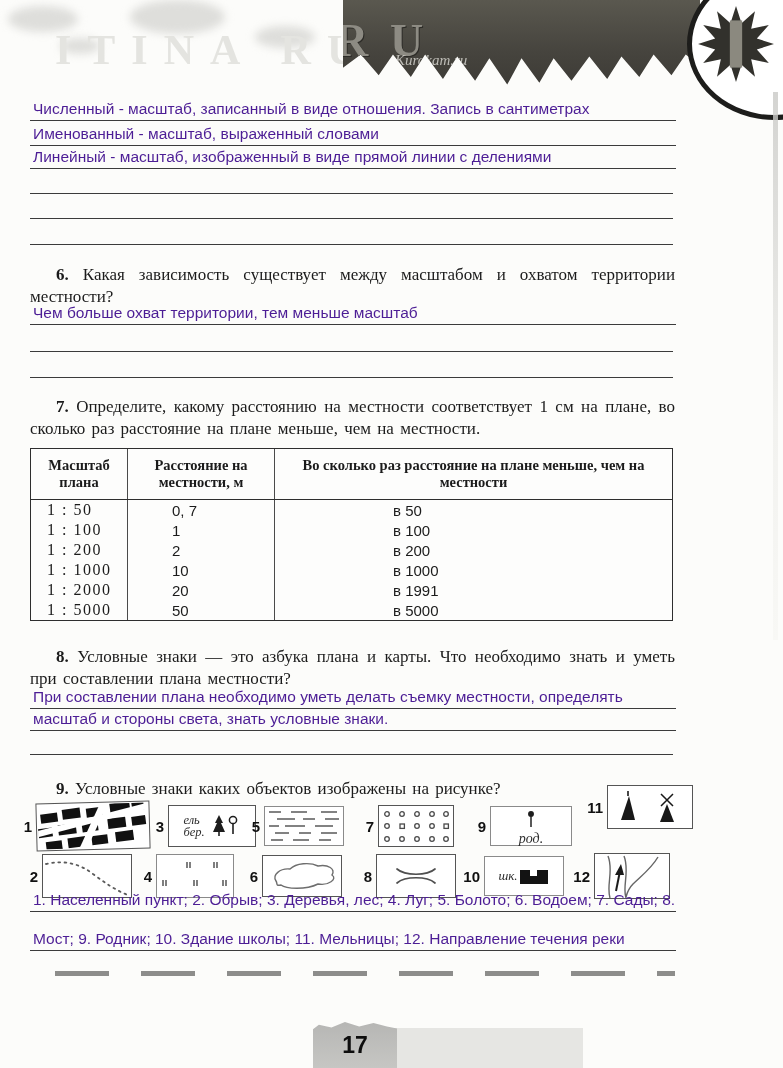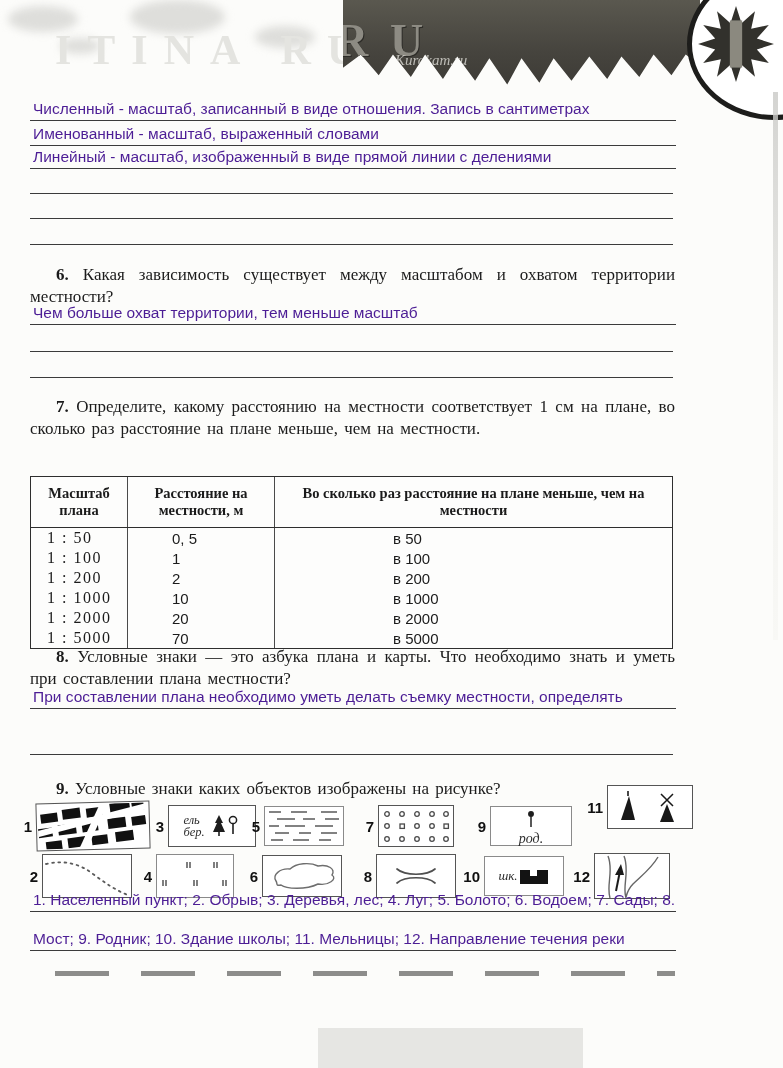--- a/index.html
+++ b/index.html
@@ -26,21 +26,21 @@
   
   .q{position:absolute;left:30px;width:645px;font-size:17px;line-height:21.5px;
      text-align:justify;text-indent:26px;word-spacing:2px;}
   .q b{font-weight:bold;}
   .hand{font-family:"Liberation Sans",sans-serif;color:#4c1d95;}
   .rule{position:absolute;left:30px;width:643px;height:21px;
         border-bottom:1.6px solid #3b3b3b;}
   .rule .hand,.rule.hand{font-size:15.5px;line-height:20px;padding-left:3px;display:block;
         white-space:nowrap;overflow:hidden;}
   
-  .tbl{position:absolute;left:30px;top:448px;width:641px;border:1.8px solid #2e2e2e;background:#fdfdfc;margin-top:28px;}
+  .tbl{position:absolute;left:30px;top:448px;width:641px;border:1.8px solid #2e2e2e;background:#fdfdfc;}
   .trow{display:grid;grid-template-columns:97px 147px 1fr;}
   .trow.head{height:50px;border-bottom:1.8px solid #2e2e2e;}
   .hcell{display:flex;align-items:center;justify-content:center;text-align:center;
          font-weight:bold;font-size:14.5px;line-height:17px;padding:2px 8px;
          border-right:1.4px solid #4a4a4a;}
   .hcell:last-child{border-right:none;}
   .trow.body{height:20px;}
   .bcell{display:flex;align-items:center;border-right:1.4px solid #4a4a4a;
          font-size:16px;}
   .bcell:last-child{border-right:none;}
@@ -111,55 +111,56 @@
   </div>
 
   <div class="tbl">
     <div class="trow head">
       <div class="hcell">Масштаб плана</div>
       <div class="hcell">Расстояние на местности, м</div>
       <div class="hcell">Во сколько раз расстояние на плане меньше, чем на местности</div>
     </div>
     <div class="trow body">
       <div class="bcell scale">1 : 50</div>
-      <div class="bcell dist">0, 5</div>
+      <div class="bcell dist">0, 7</div>
       <div class="bcell ratio">в 50</div>
     </div>
     <div class="trow body">
       <div class="bcell scale">1 : 100</div>
       <div class="bcell dist">1</div>
       <div class="bcell ratio">в 100</div>
     </div>
     <div class="trow body">
       <div class="bcell scale">1 : 200</div>
       <div class="bcell dist">2</div>
       <div class="bcell ratio">в 200</div>
     </div>
     <div class="trow body">
       <div class="bcell scale">1 : 1000</div>
       <div class="bcell dist">10</div>
       <div class="bcell ratio">в 1000</div>
     </div>
     <div class="trow body">
       <div class="bcell scale">1 : 2000</div>
       <div class="bcell dist">20</div>
-      <div class="bcell ratio">в 2000</div>
+      <div class="bcell ratio">в 1991</div>
     </div>
     <div class="trow body">
       <div class="bcell scale">1 : 5000</div>
-      <div class="bcell dist">70</div>
+      <div class="bcell dist">50</div>
       <div class="bcell ratio">в 5000</div>
     </div>
   </div>
 
   <div class="q" style="top:646px;">
     <b>8.</b>
     <span>Условные знаки — это азбука плана и карты. Что необходимо знать и уметь при составлении плана местности?</span>
   </div>
   <div class="rule hand" style="top:687px;">При составлении плана необходимо уметь делать съемку местности, определять</div>
+  <div class="rule hand" style="top:709px;">масштаб и стороны света, знать условные знаки.</div>
   <div class="rule" style="top:733px;"></div>
 
   <div class="q" style="top:778px;">
     <b>9.</b>
     <span>Условные знаки каких объектов изображены на рисунке?</span>
   </div>
 
   <div class="sgroup" style="left:14px;top:802px;">
     <span class="snum">1</span>
     <div class="sbox" style="width:114px;height:48px;transform:rotate(-1.5deg);">
@@ -316,14 +317,17 @@
       </svg>
     </div>
   </div>
 
   <div class="rule hand" style="top:890px;">1. Населенный пункт; 2. Обрыв; 3. Деревья, лес; 4. Луг; 5. Болото; 6. Водоем; 7. Сады; 8.</div>
   <div class="rule hand" style="top:929px;">Мост; 9. Родник; 10. Здание школы; 11.  Мельницы; 12. Направление течения реки</div>
 
   <div class="dash-line"></div>
 
   <div class="tab-wash"></div>
+  <div class="page-tab">
+    <span>17</span>
+  </div>
 
 </div>
 
 </body></html>

